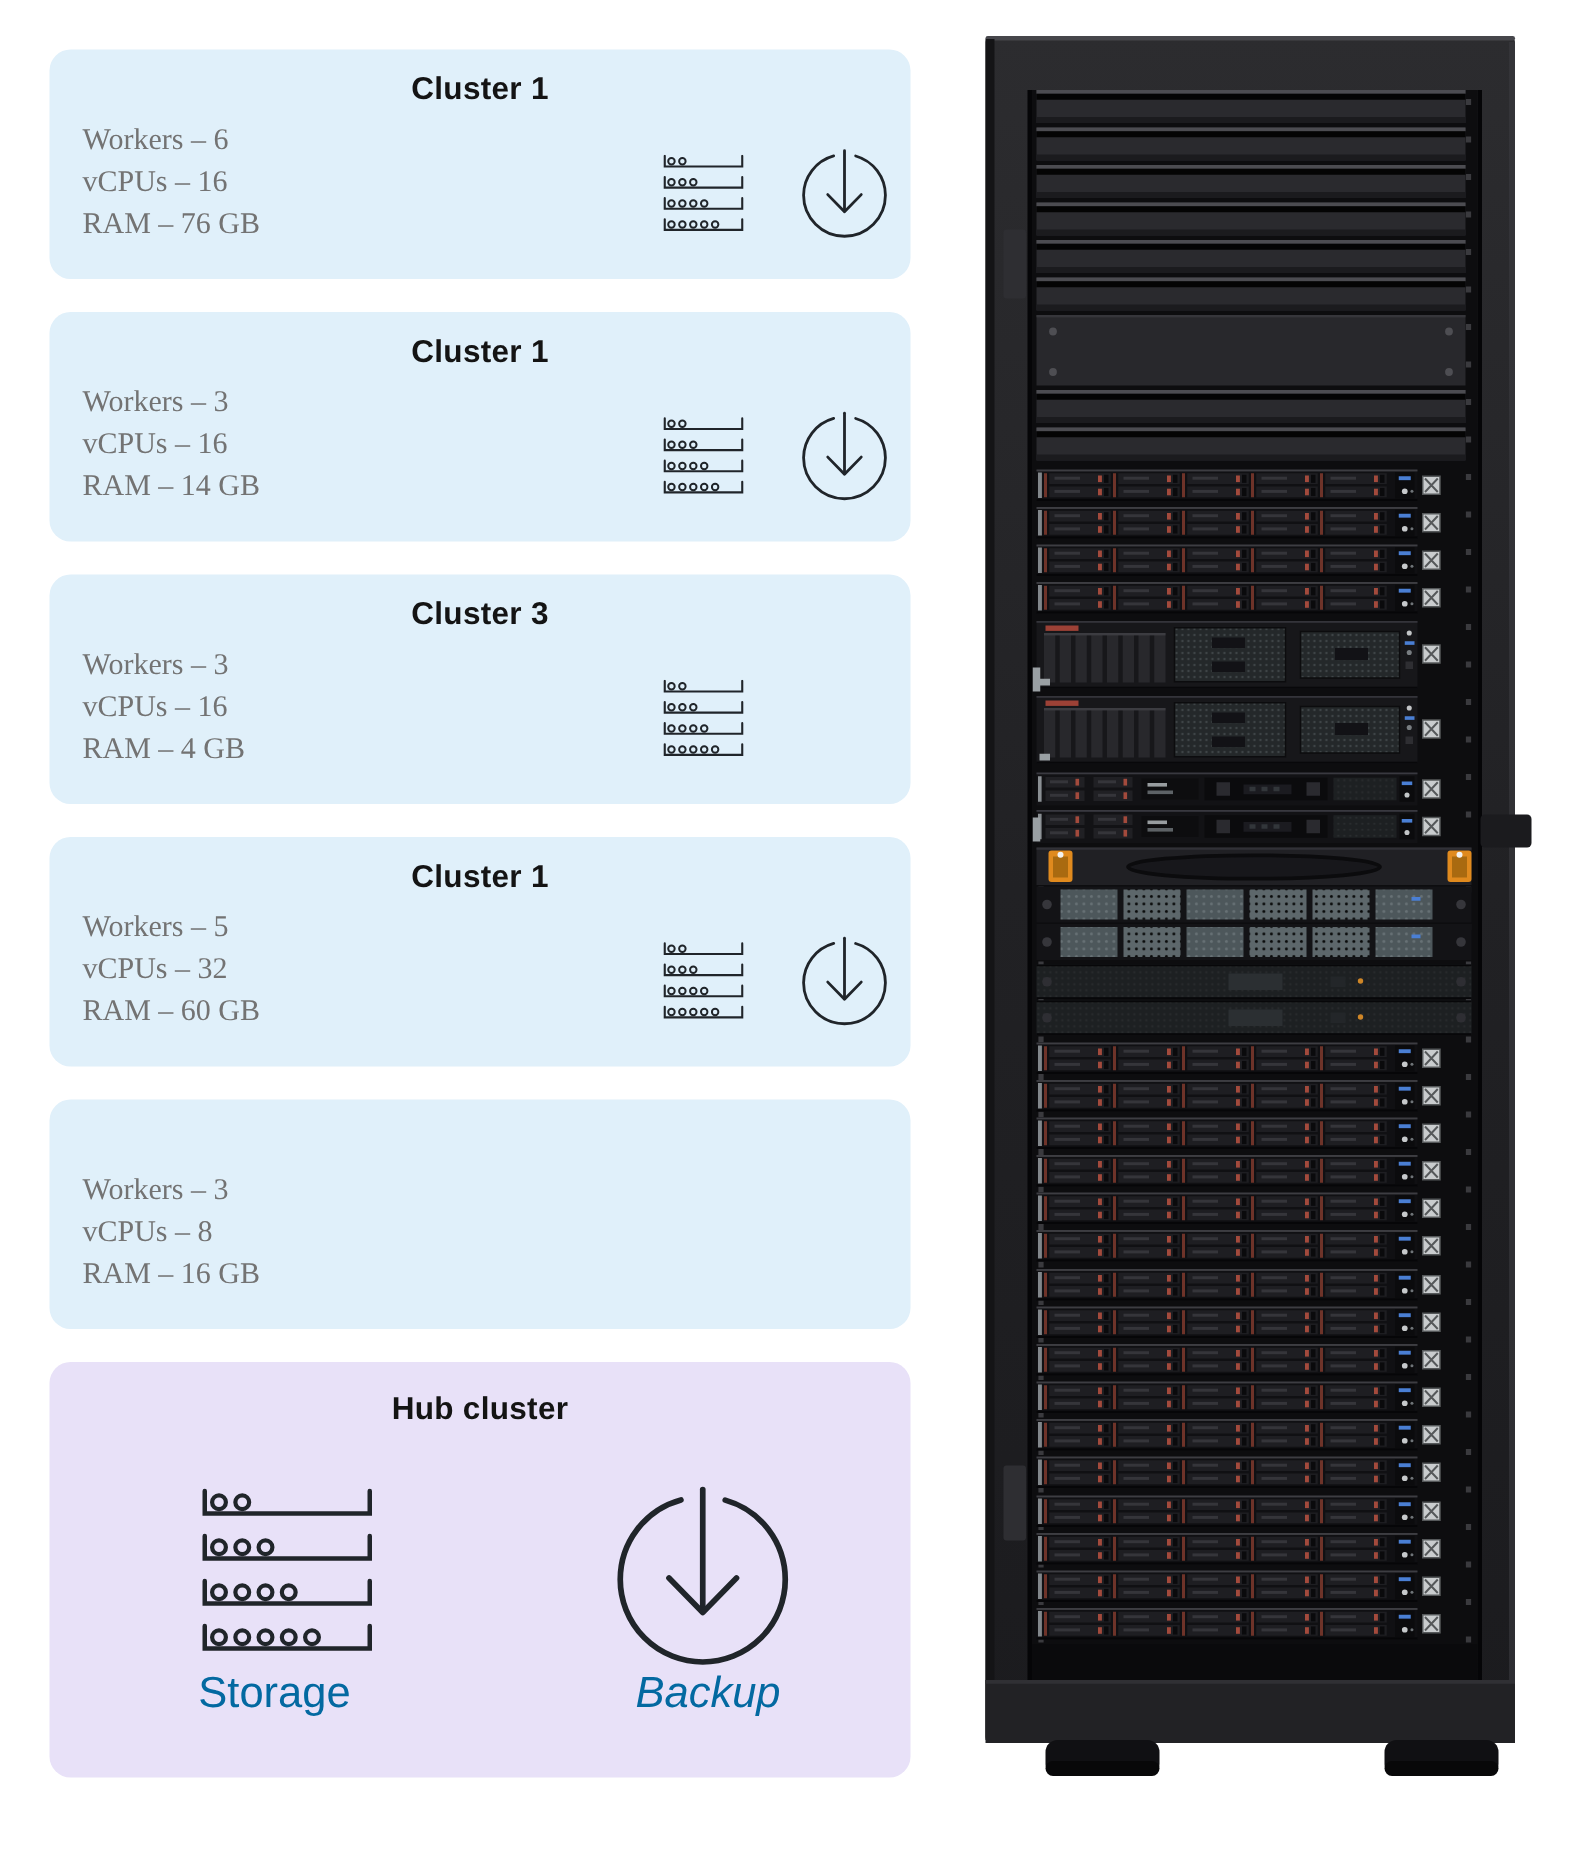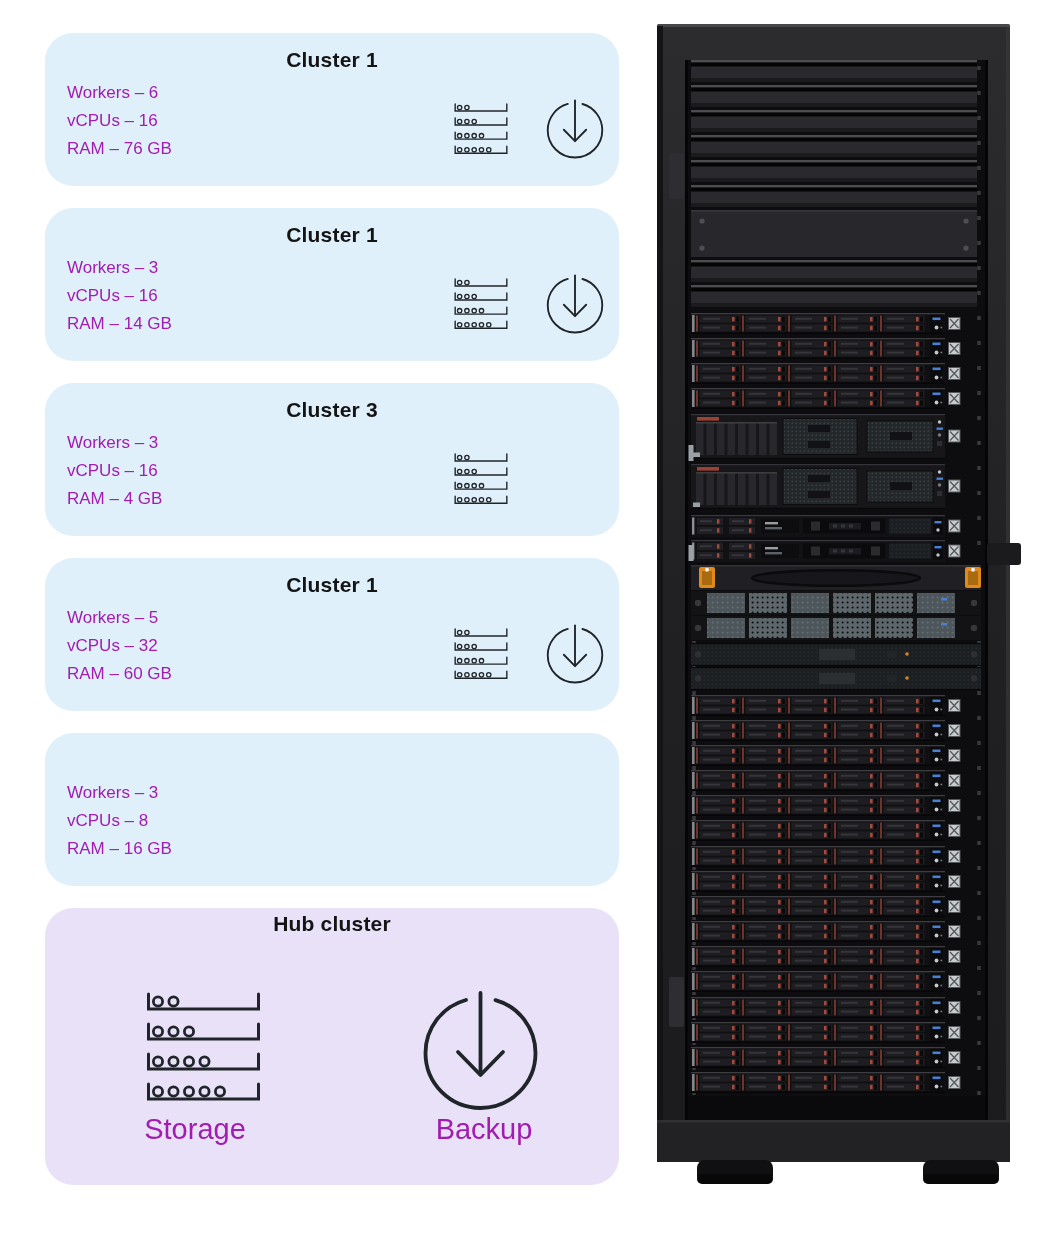--- a/index.html
+++ b/index.html
@@ -1,32 +1,32 @@
 <!DOCTYPE html>
 <html><head>
 <meta charset="utf-8">
 <style>
   html,body{margin:0;padding:0;background:#fff;}
   .canvas{position:relative;width:1058px;height:1236px;background:#ffffff;overflow:hidden;
           font-family:"Liberation Sans",sans-serif;}
-  .card{position:absolute;left:45px;width:574px;border-radius:28px;}
+  .card{position:absolute;left:33px;width:574px;border-radius:14px;}
   .card.blue{background:#e0f0fa;height:153px;}
   .card.purple{background:#e8e1f8;height:277px;top:908px;}
   .card-title{text-align:center;padding-top:15px;font-weight:bold;font-size:21px;
               color:#141414;letter-spacing:.2px;}
-  .specs{position:absolute;left:22px;top:46px;font-size:17px;color:#a21caf;line-height:28px;}
+  .specs{position:absolute;left:22px;top:46px;font-size:20px;color:#737373;line-height:28px;font-family:Liberation Serif, serif;}
   .ic{position:absolute;}
   .ic-storage-sm{left:407px;top:70px;width:58px;height:54px;}
   .ic-backup-sm{left:500px;top:66px;width:60px;height:60px;}
   .ic-storage-lg{left:100px;top:84px;width:117px;height:115px;}
   .ic-backup-lg{left:376px;top:82px;width:119px;height:121px;}
   .hub-label{position:absolute;top:204px;width:180px;text-align:center;font-size:29px;
-             color:#a21caf;line-height:34px;}
+             color:#0369a1;line-height:34px;}
   .hub-label.storage{left:60px;}
-  .hub-label.backup{left:349px;}
+  .hub-label.backup{left:349px;font-style:italic;}
   .rack{position:absolute;left:655px;top:24px;width:370px;height:1164px;}
   .hidden-defs{position:absolute;width:0;height:0;overflow:hidden;}
 </style>
 </head>
 <body>
 
 <svg class="hidden-defs" aria-hidden="true">
   <defs>
     <symbol id="sym-storage" viewBox="0 0 117 115">
       <g fill="none" stroke="#20252a" stroke-width="3" stroke-linecap="round">
@@ -123,21 +123,21 @@
 
   <div class="card blue" style="top:733px">
     <div class="specs">
       <div>Workers – 3</div>
       <div>vCPUs – 8</div>
       <div>RAM – 16 GB</div>
     </div>
   </div>
 
   <div class="card purple">
-    <div class="card-title" style="padding-top:4px">Hub cluster</div>
+    <div class="card-title" style="padding-top:20px">Hub cluster</div>
     <svg class="ic ic-storage-lg" viewBox="0 0 117 115">
         <use href="#sym-storage"></use>
       </svg>
     <svg class="ic ic-backup-lg" viewBox="0 0 119 121">
         <use href="#sym-backup"></use>
       </svg>
     <div class="hub-label storage">Storage</div>
     <div class="hub-label backup">Backup</div>
   </div>
 

